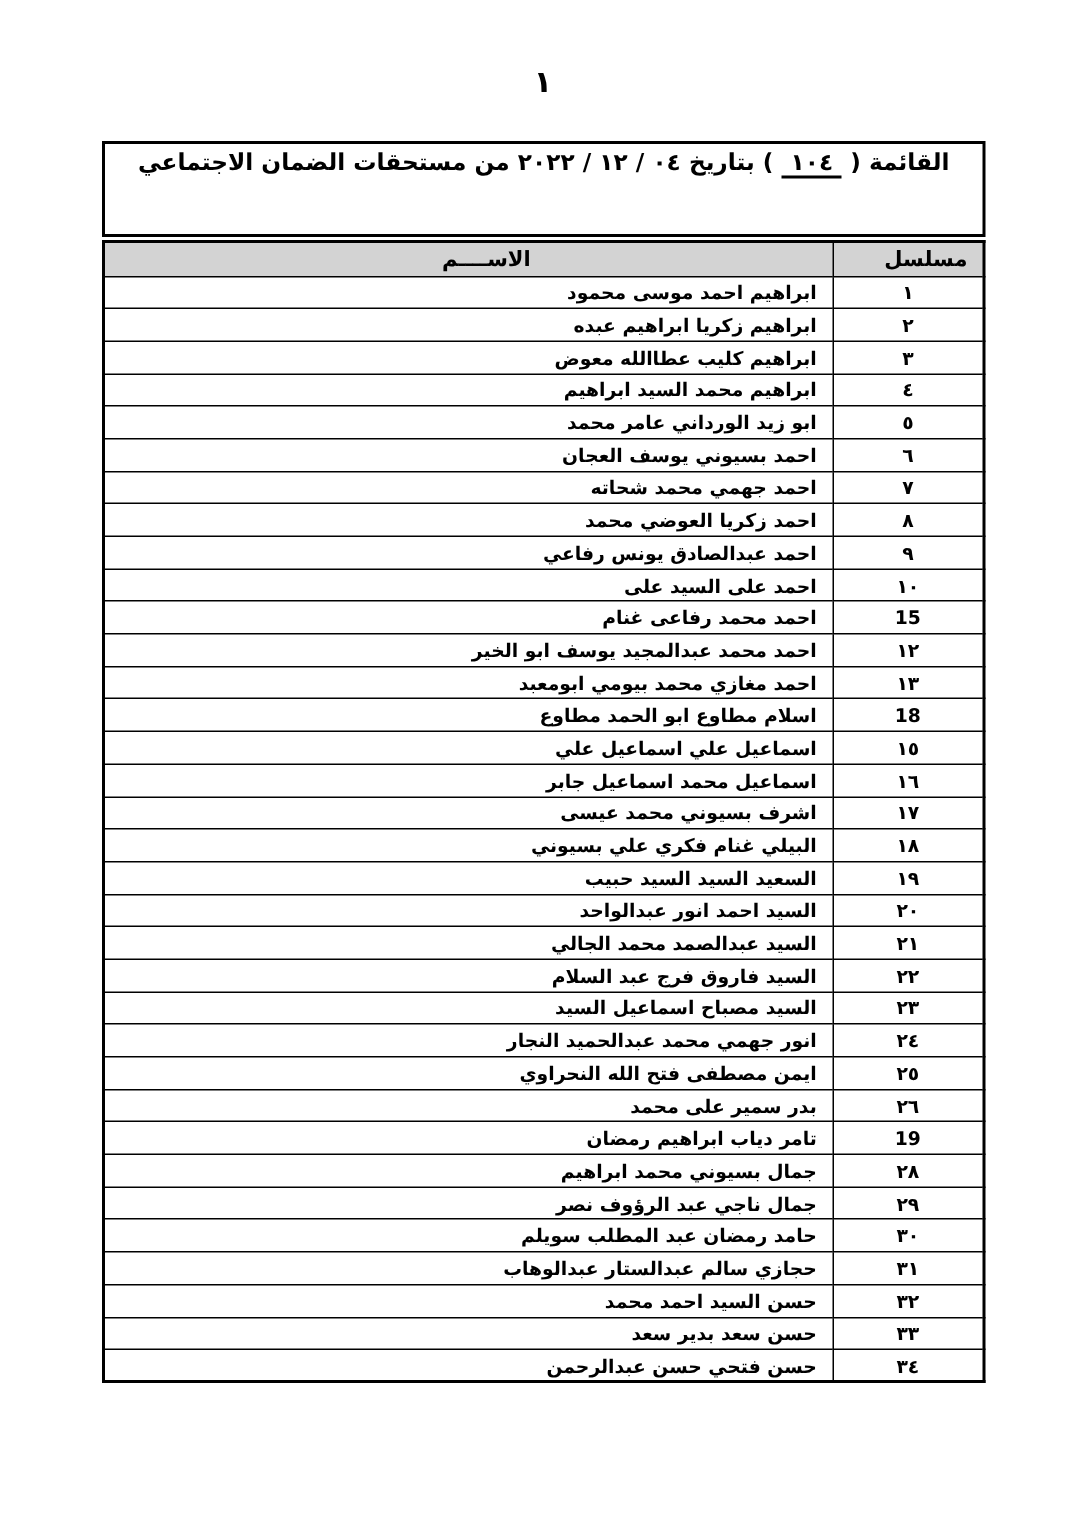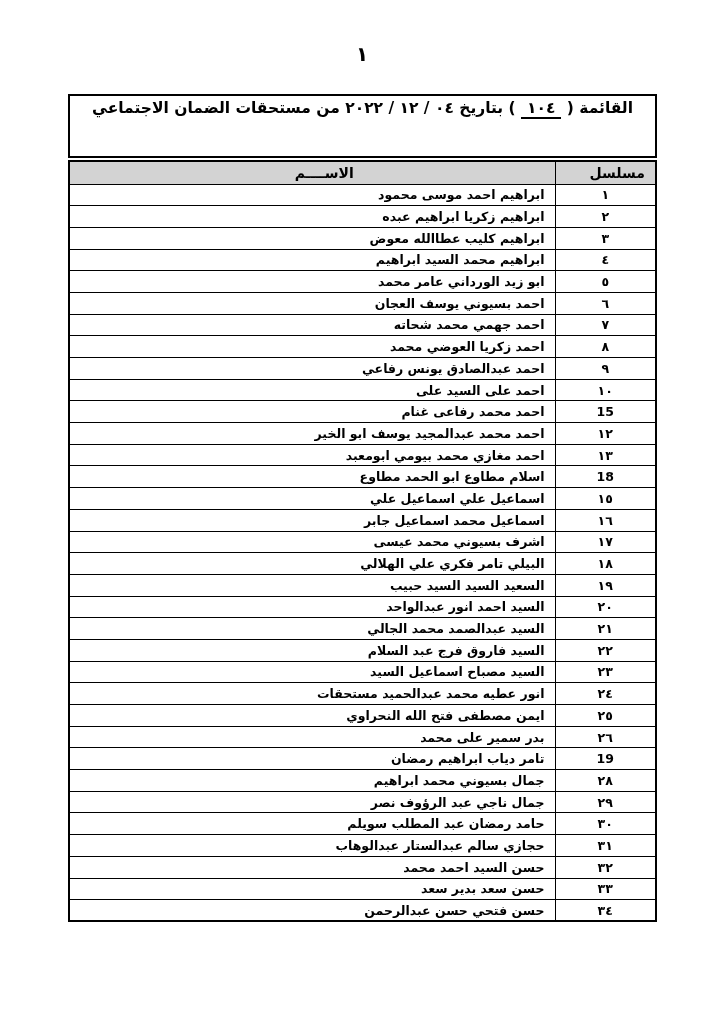--- a/index.html
+++ b/index.html
@@ -129,21 +129,21 @@
         <tr>
           <td class="serial-cell">١٦</td>
           <td class="name-cell">اسماعيل محمد اسماعيل جابر</td>
         </tr>
         <tr>
           <td class="serial-cell">١٧</td>
           <td class="name-cell">اشرف بسيوني محمد عيسى</td>
         </tr>
         <tr>
           <td class="serial-cell">١٨</td>
-          <td class="name-cell">البيلي تامر فكري علي الهلالي</td>
+          <td class="name-cell">البيلي غنام فكري علي بسيوني</td>
         </tr>
         <tr>
           <td class="serial-cell">١٩</td>
           <td class="name-cell">السعيد السيد السيد حبيب</td>
         </tr>
         <tr>
           <td class="serial-cell">٢٠</td>
           <td class="name-cell">السيد احمد انور عبدالواحد</td>
         </tr>
         <tr>
@@ -153,21 +153,21 @@
         <tr>
           <td class="serial-cell">٢٢</td>
           <td class="name-cell">السيد فاروق فرج عبد السلام</td>
         </tr>
         <tr>
           <td class="serial-cell">٢٣</td>
           <td class="name-cell">السيد مصباح اسماعيل السيد</td>
         </tr>
         <tr>
           <td class="serial-cell">٢٤</td>
-          <td class="name-cell">انور عطيه محمد عبدالحميد مستحقات</td>
+          <td class="name-cell">انور جهمي محمد عبدالحميد النجار</td>
         </tr>
         <tr>
           <td class="serial-cell">٢٥</td>
           <td class="name-cell">ايمن مصطفى فتح الله النحراوي</td>
         </tr>
         <tr>
           <td class="serial-cell">٢٦</td>
           <td class="name-cell">بدر سمير على محمد</td>
         </tr>
         <tr>

